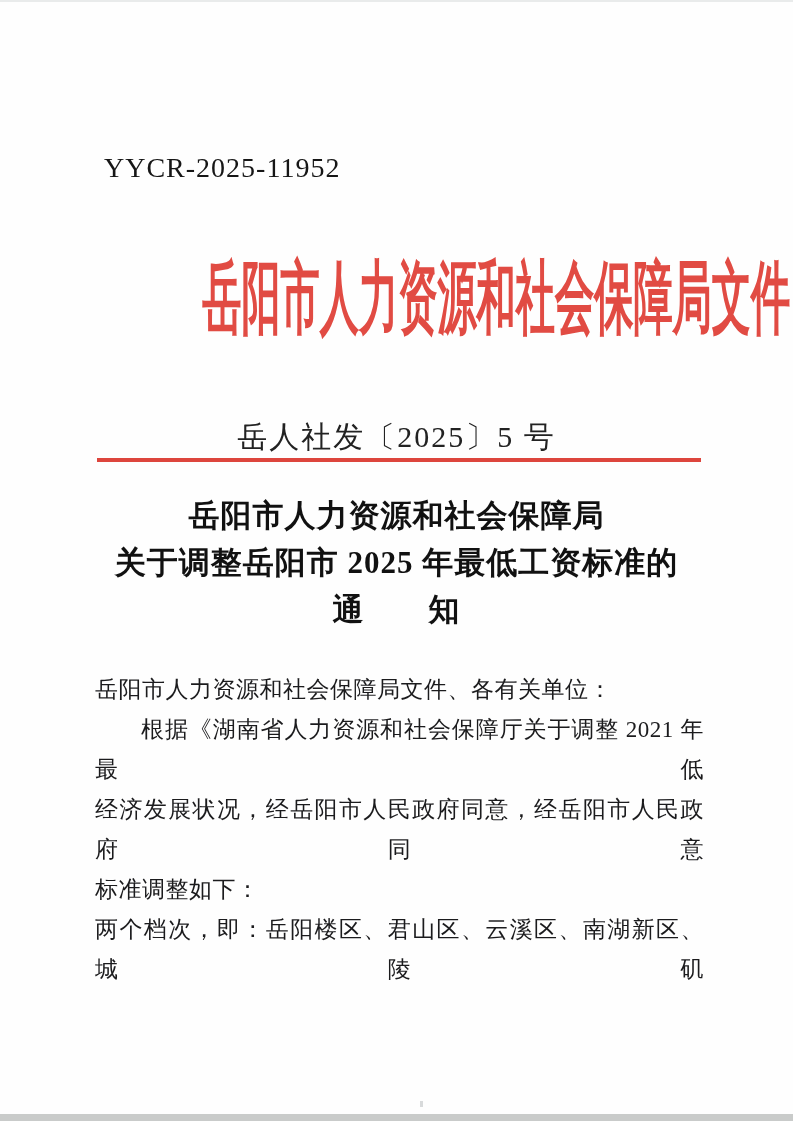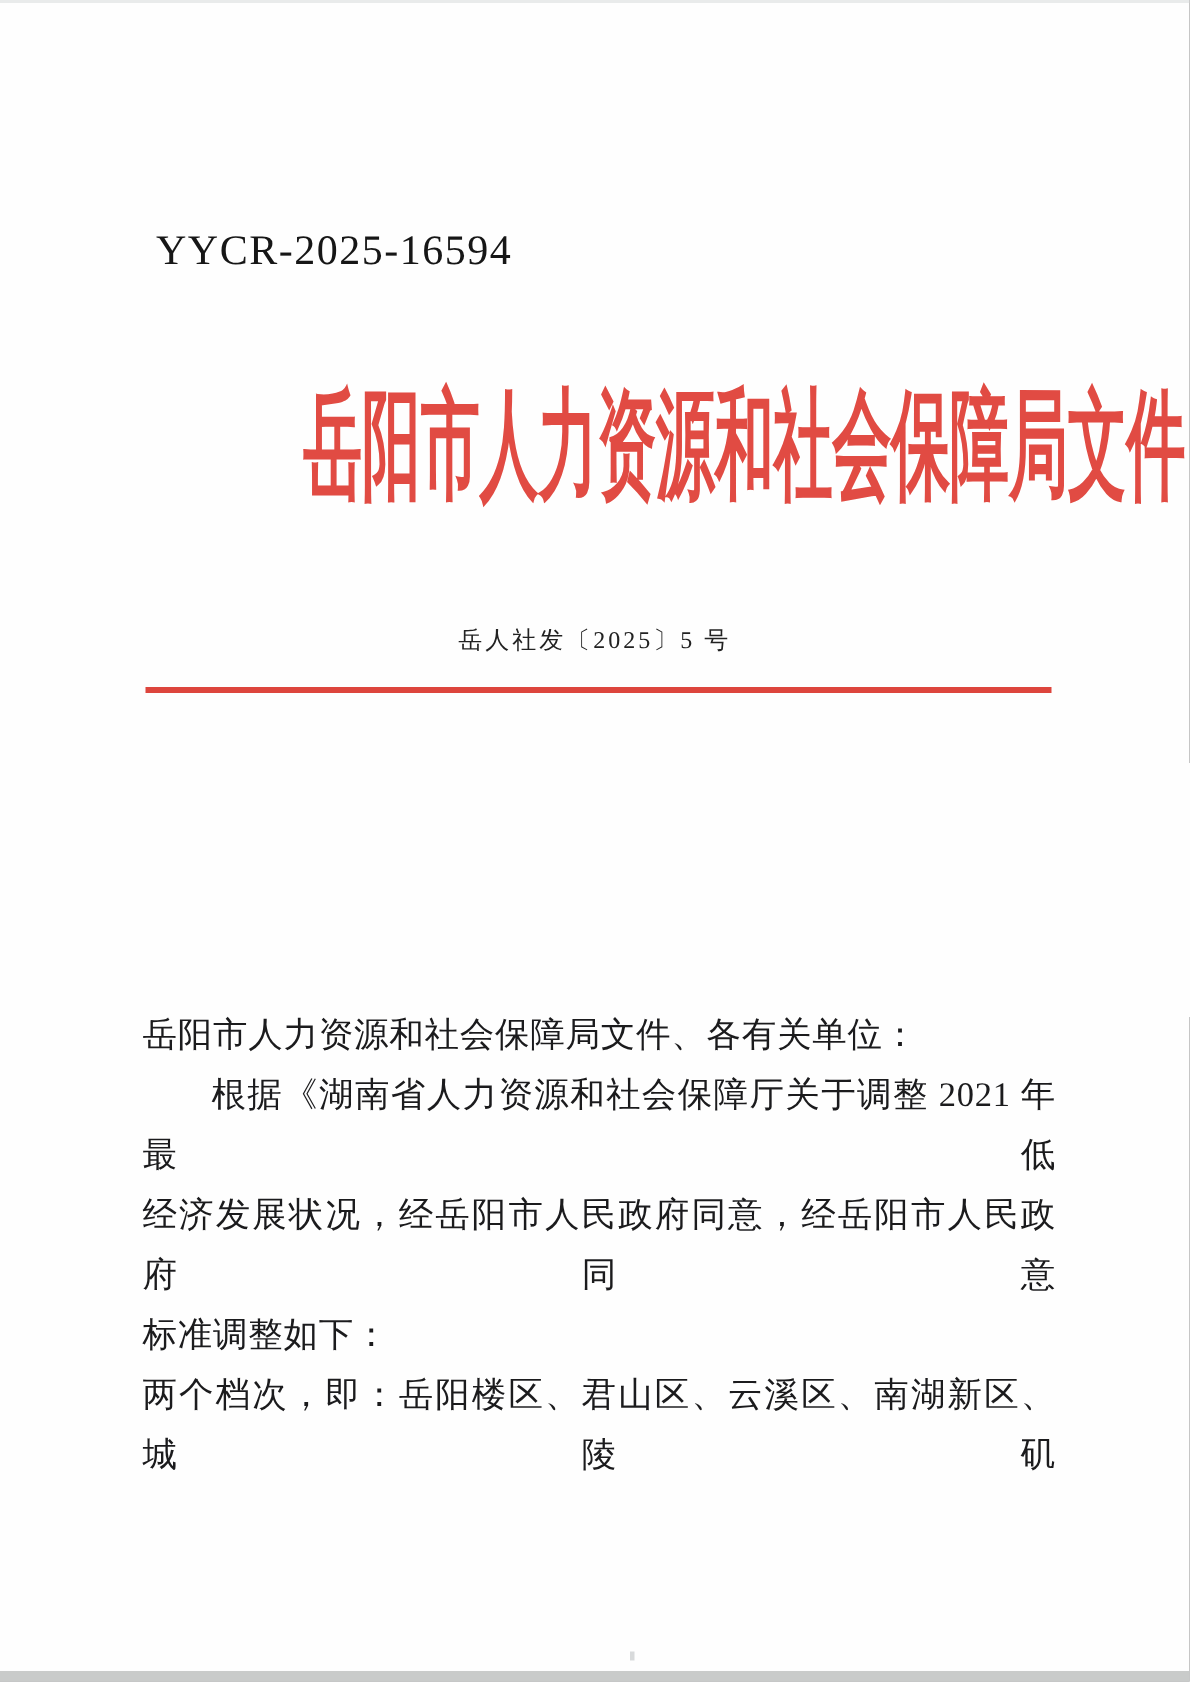--- a/index.html
+++ b/index.html
@@ -38,21 +38,21 @@
     font-weight:bold;
     color:var(--red);
     white-space:nowrap;
     transform:scaleX(0.49);
     transform-origin:50% 0;
     letter-spacing:0px;
   }
   .doc-number{
     position:absolute;top:417px;left:0;width:793px;
     text-align:center;
-    font-size:16px;letter-spacing:2px;color:#222;
+    font-size:30px;letter-spacing:2px;color:#222;
     white-space:nowrap;
   }
   .red-rule{
     position:absolute;left:97px;top:458px;
     width:604px;height:4px;
     background:var(--rule);
   }
   .doc-title{
     position:absolute;top:492px;left:0;width:793px;
     text-align:center;
@@ -79,28 +79,33 @@
     background:#d8dadb;
   }
 </style>
 </head>
 <body>
 
 <div class="page">
 
   <div class="scan-edge-top"></div>
 
-  <div class="doc-code">YYCR-2025-16594</div>
+  <div class="doc-code">YYCR-2025-11952</div>
 
   <div class="red-header">岳阳市人力资源和社会保障局文件</div>
 
   <div class="doc-number">岳人社发〔2025〕5 号</div>
 
   <div class="red-rule"></div>
 
+  <div class="doc-title">
+    <div>岳阳市人力资源和社会保障局</div>
+    <div>关于调整岳阳市 2025 年最低工资标准的</div>
+    <div>通　　知</div>
+  </div>
 
   <div class="body-block">
 
   <div class="body-line">岳阳市人力资源和社会保障局文件、各有关单位：</div>
       <div class="body-line fill indent">根据《湖南省人力资源和社会保障厅关于调整 2021 年最低</div>
       <div class="body-line fill">经济发展状况，经岳阳市人民政府同意，经岳阳市人民政府同意</div>
       <div class="body-line">标准调整如下：</div>
       <div class="body-line fill">两个档次，即：岳阳楼区、君山区、云溪区、南湖新区、城陵矶</div>
     </div>
 

